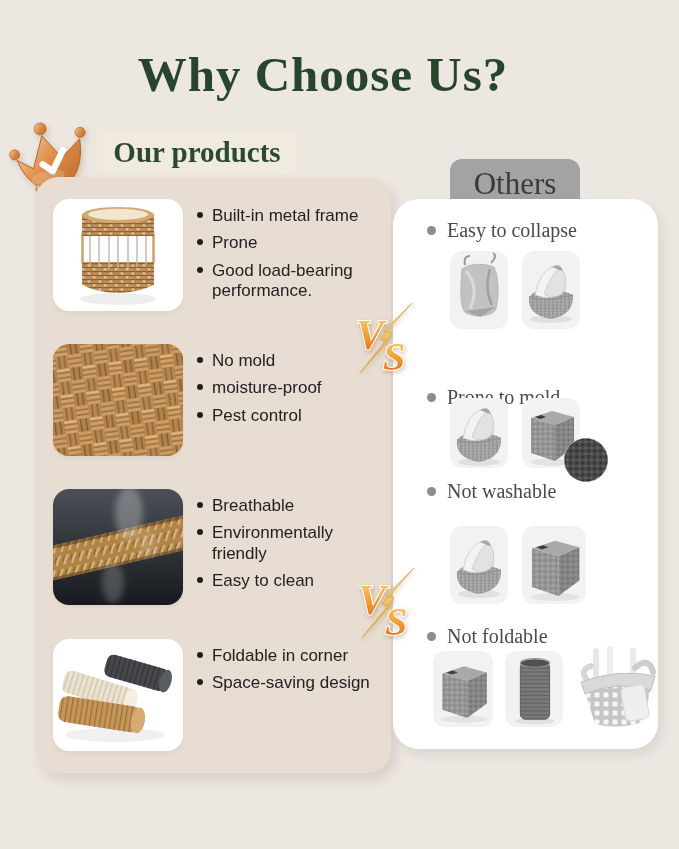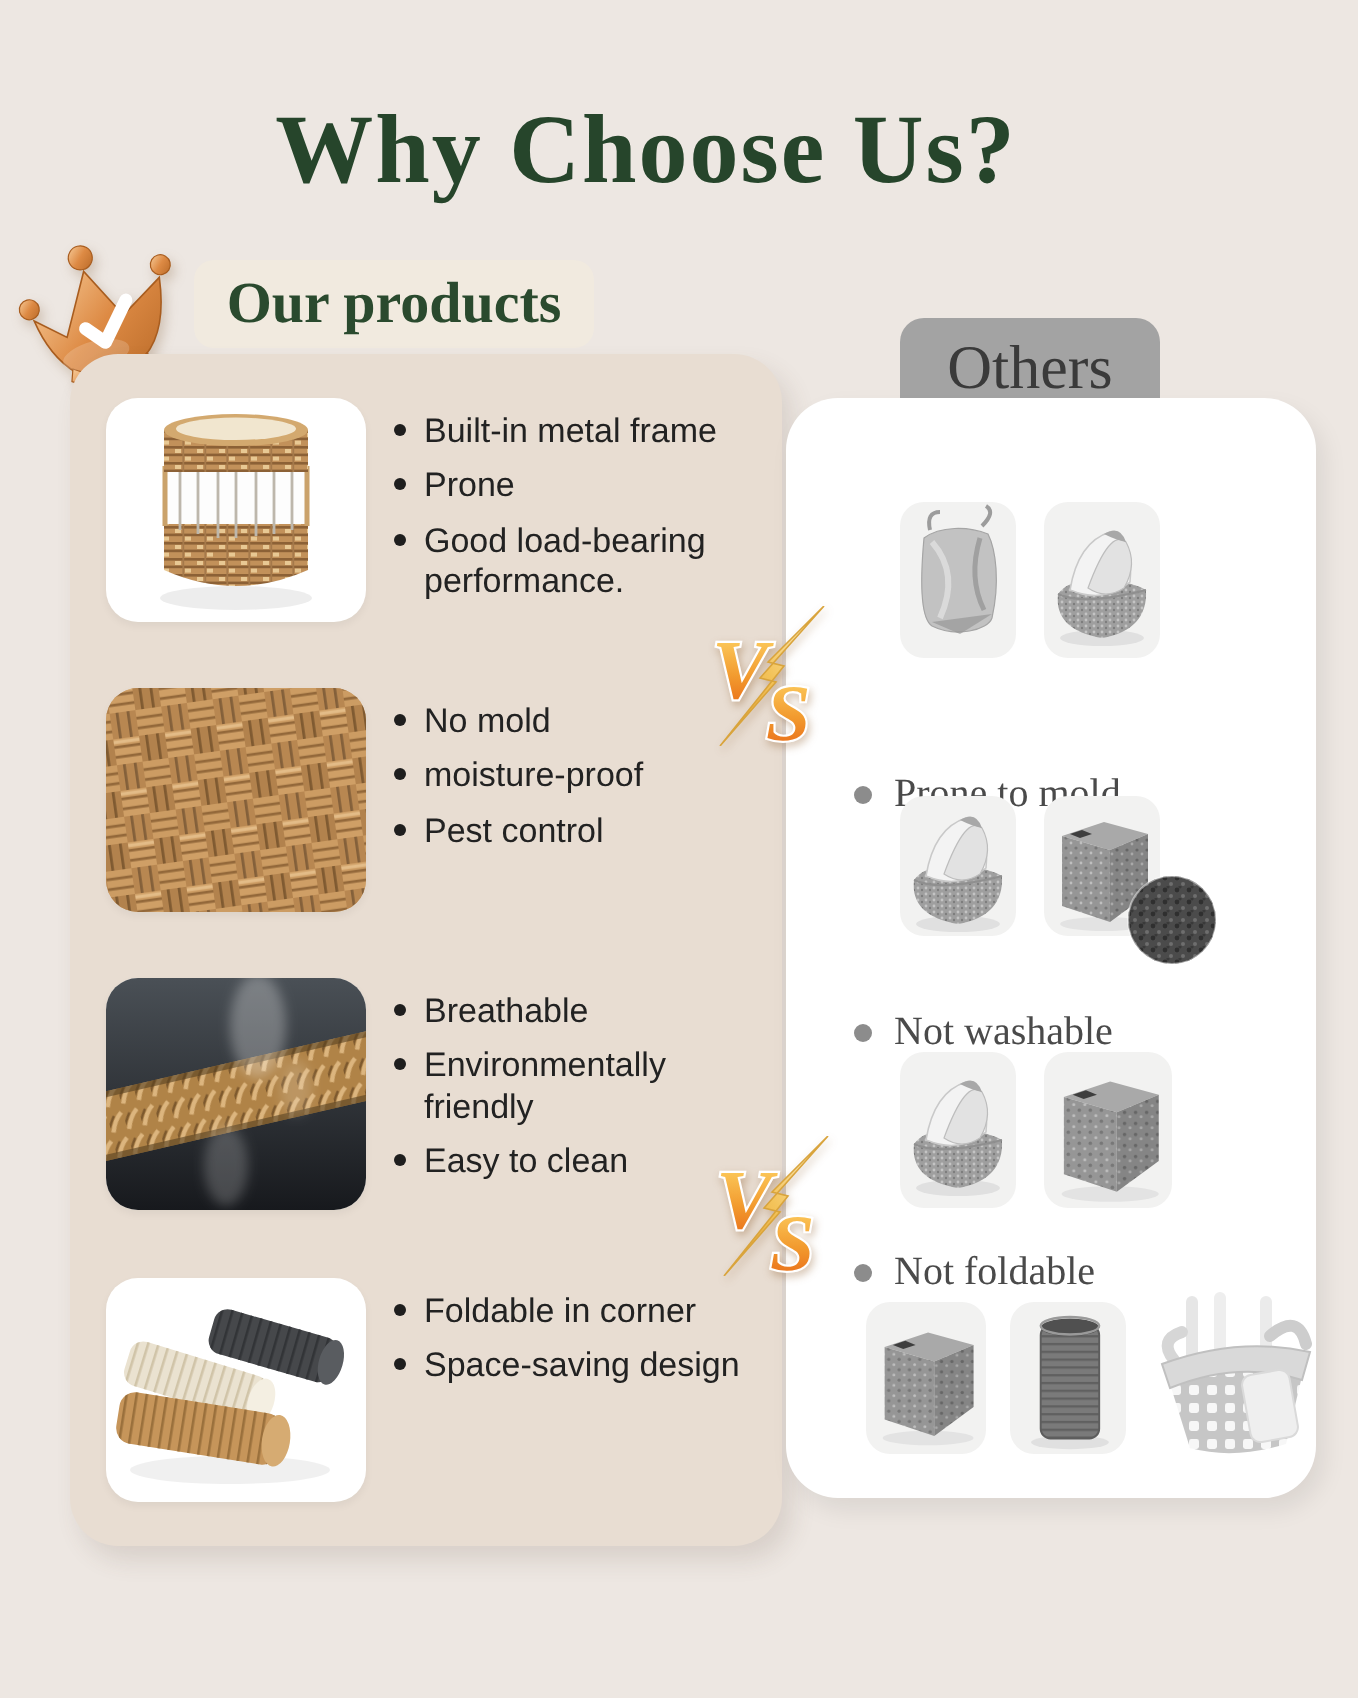--- a/index.html
+++ b/index.html
@@ -301,20 +301,24 @@
             <span>Easy to clean</span>
           </li>
       </ul>
     </div>
   </div>
 
   <div class="others-tab">Others</div>
 
   <div class="right-panel">
 
+    <div class="r-section-label" style="top:20px;">
+      <span class="rdot"></span>
+      <span>Easy to collapse</span>
+    </div>
     <div class="tile-row" style="top:52px;left:57px;">
       <div class="gtile" style="width:58px;height:78px;">
         <svg viewBox="0 0 58 78">
           <path d="M15,14 q-2,-9 5,-9" stroke="#9C9C9C" stroke-width="2" fill="none"></path>
           <path d="M41,12 q7,-7 2,-10" stroke="#9C9C9C" stroke-width="2" fill="none"></path>
           <path d="M12,18 C10,40 10,58 16,62 C28,68 44,64 46,58 C50,40 48,24 44,16 C34,12 20,12 12,18 Z" fill="#C2C2C2" stroke="#A5A5A5" stroke-width="0.6"></path>
           <path d="M16,20 Q30,36 20,58" stroke="#DEDEDE" stroke-width="3" fill="none" opacity="0.85"></path>
           <path d="M40,18 Q34,38 42,54" stroke="#A0A0A0" stroke-width="2.5" fill="none"></path>
           <path d="M16,60 L46,56 L30,66 Z" fill="#8F8F8F" opacity="0.6"></path>
         </svg>
@@ -343,21 +347,21 @@
       </div>
     </div>
     <div class="mold-inset" style="left:170px;top:238px;">
       <svg viewBox="0 0 46 46">
         <circle cx="23" cy="23" r="22" fill="#4B4B4B"></circle>
         <circle cx="23" cy="23" r="22" fill="url(#p-mold)"></circle>
         <circle cx="23" cy="23" r="22" fill="none" stroke="#FFFFFF" stroke-width="1" opacity="0.45"></circle>
       </svg>
     </div>
 
-    <div class="r-section-label" style="top:306px;">
+    <div class="r-section-label" style="top:281px;">
       <span class="rdot"></span>
       <span>Not washable</span>
     </div>
     <div class="tile-row" style="top:327px;left:57px;">
       <div class="gtile" style="width:58px;height:78px;">
         <svg viewBox="0 0 58 70">
             <use href="#sym-bowl"></use>
           </svg>
       </div>
       <div class="gtile" style="width:64px;height:78px;">

